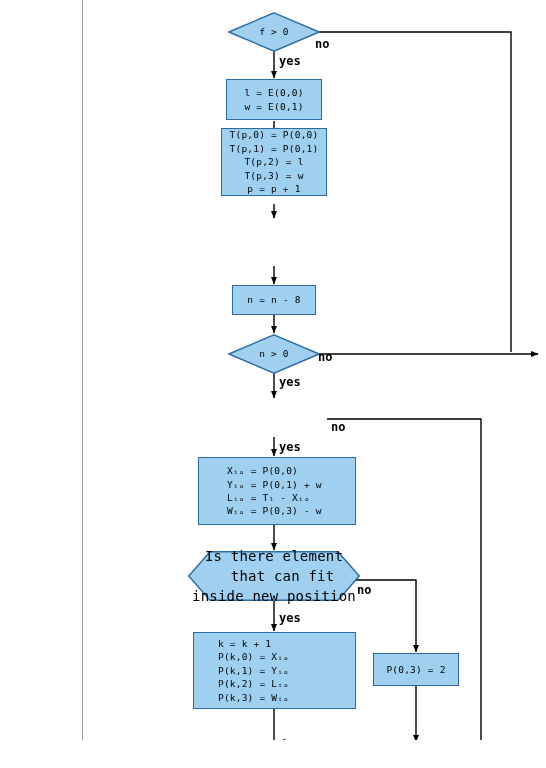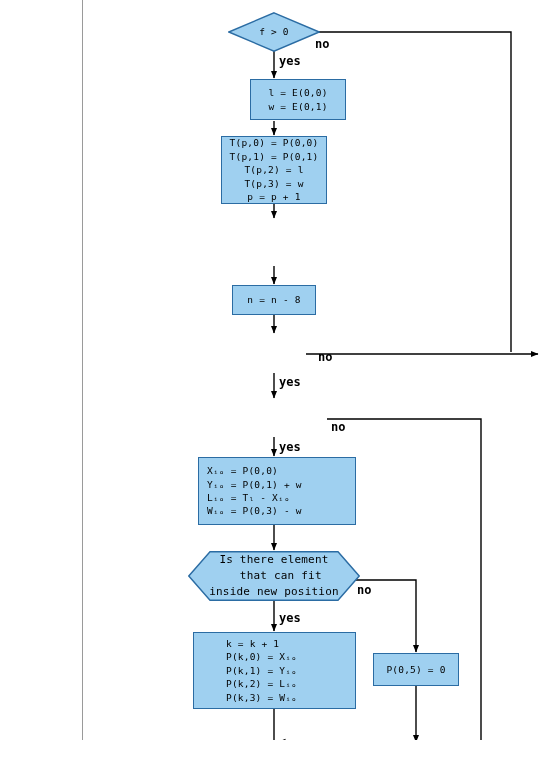--- a/index.html
+++ b/index.html
@@ -55,21 +55,21 @@
   
   .hex {
     display: flex;
     align-items: center;
     justify-content: center;
   }
   .hex .shape { position: absolute; inset: 0; }
   .hex .txt {
     position: relative;
     z-index: 2;
-    font-size: 11px;
+    font-size: 14px;
     line-height: 1.45;
     letter-spacing: 0.2px;
   }
   
   .pp { }
   .pp .inner {
     position: absolute;
     inset: 0;
     background: #9fd0f0;
     border: 1px solid #2b6ca3;
@@ -166,66 +166,72 @@
     </g>
   </svg>
 
   <div class="node diamond" style="left:228px; top:12px; width:92px; height:40px;">
     <svg class="shape" viewBox="0 0 92 40" preserveAspectRatio="none">
       <polygon points="46,0.8 91.2,20 46,39.2 0.8,20" fill="#9fd0f0" stroke="#2b6ca3" stroke-width="1.4"></polygon>
     </svg>
     <div class="txt">f &gt; 0</div>
   </div>
 
-  <div class="node rect" style="left:226px; top:79px; width:96px; height:41px;margin-left:24px;">
+  <div class="node rect" style="left:226px; top:79px; width:96px; height:41px;">
     <div class="txt">l = E(0,0)
 w = E(0,1)</div>
   </div>
 
-  <div class="node rect" style="left:221px; top:136px; width:106px; height:68px;">
+  <div class="node rect" style="left:221px; top:128px; width:106px; height:68px;">
     <div class="txt">T(p,0) = P(0,0)
 T(p,1) = P(0,1)
 T(p,2) = l
 T(p,3) = w
 p = p + 1</div>
   </div>
 
 
   <div class="node rect" style="left:232px; top:285px; width:84px; height:30px;">
     <div class="txt">n = n - 8</div>
   </div>
 
+  <div class="node diamond" style="left:228px; top:334px; width:92px; height:40px;">
+    <svg class="shape" viewBox="0 0 92 40" preserveAspectRatio="none">
+      <polygon points="46,0.8 91.2,20 46,39.2 0.8,20" fill="#9fd0f0" stroke="#2b6ca3" stroke-width="1.4"></polygon>
+    </svg>
+    <div class="txt">n &gt; 0</div>
+  </div>
 
 
   <div class="node rect" style="left:198px; top:457px; width:158px; height:68px; justify-content:flex-start;">
-    <div class="txt" style="text-align:left; padding-left:8px;">Xᵢₒ = P(0,0)
+    <div class="txt" style="text-align:left; padding-left:28px;">Xᵢₒ = P(0,0)
 Yᵢₒ = P(0,1) + w
 Lᵢₒ = Tₗ - Xᵢₒ
 Wᵢₒ = P(0,3) - w</div>
   </div>
 
   <div class="node hex" style="left:188px; top:551px; width:172px; height:50px;">
     <svg class="shape" viewBox="0 0 172 50" preserveAspectRatio="none">
       <polygon points="22,0.8 150,0.8 171.2,25 150,49.2 22,49.2 0.8,25" fill="#9fd0f0" stroke="#2b6ca3" stroke-width="1.4"></polygon>
     </svg>
     <div class="txt">Is there element
   that can fit
 inside new position</div>
   </div>
 
   <div class="node rect" style="left:193px; top:632px; width:163px; height:77px; justify-content:flex-start;">
-    <div class="txt" style="text-align:left; padding-left:32px;">k = k + 1
+    <div class="txt" style="text-align:left; padding-left:24px;">k = k + 1
 P(k,0) = Xᵢₒ
 P(k,1) = Yᵢₒ
 P(k,2) = Lᵢₒ
 P(k,3) = Wᵢₒ</div>
   </div>
 
   <div class="node rect" style="left:373px; top:653px; width:86px; height:33px;">
-    <div class="txt">P(0,5) = 0</div>
+    <div class="txt">P(0,3) = 2</div>
   </div>
 
   <div class="elabel" style="left:315px; top:37px;">no</div>
   <div class="elabel" style="left:279px; top:54px;">yes</div>
   <div class="elabel" style="left:318px; top:350px;">no</div>
   <div class="elabel" style="left:279px; top:375px;">yes</div>
   <div class="elabel" style="left:331px; top:420px;">no</div>
   <div class="elabel" style="left:279px; top:440px;">yes</div>
   <div class="elabel" style="left:357px; top:583px;">no</div>
   <div class="elabel" style="left:279px; top:611px;">yes</div>

